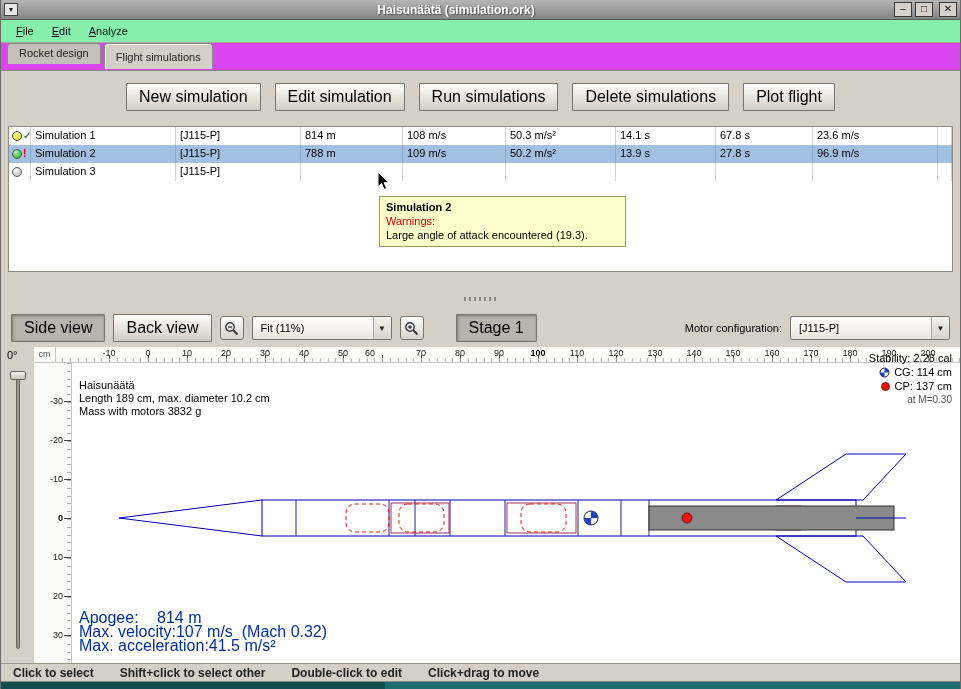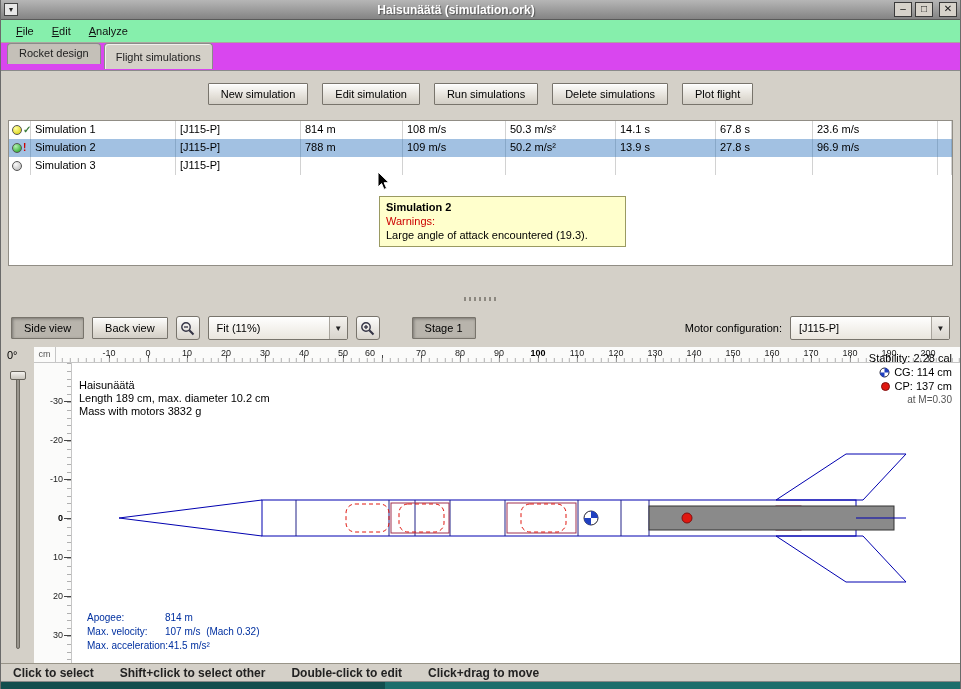--- a/index.html
+++ b/index.html
@@ -29,21 +29,21 @@
             display:flex; align-items:flex-start; padding-left:6px; }
   .tabbar::after { content:""; position:absolute; left:0; right:0; bottom:0; height:1px; background:#8a8a8a; z-index:1; }
   .tab { position:relative; font-size:11px; border:1px solid #8a8a8a; border-bottom:none;
          border-radius:4px 4px 0 0; background:#c4c0b8; padding:3px 11px; height:21px; margin-right:3px; color:#222; }
   .tab.active { background:#d4d0c8; height:26px; padding-top:7px; z-index:2;
                 box-shadow:inset 1px 1px 0 #f2f0ec; }
 
   
   .sim-panel { flex:0 0 218px; background:#d4d0c8; padding-top:12px; position:relative; }
   .btn-row { display:flex; justify-content:center; gap:14px; margin-bottom:15px; }
-  .btn { font-size:11px; color:#000; padding:4px 12px; border:1px solid #78746c; border-radius:1px;
+  .btn { font-size:16px; color:#000; padding:4px 12px; border:1px solid #78746c; border-radius:1px;
          background:linear-gradient(#fdfdfc,#e2ded6 65%,#d2cec6); box-shadow:inset 0 1px 0 #fff; white-space:nowrap; }
   .btn.pressed { background:#b8b4ac; box-shadow:inset 1px 1px 3px rgba(0,0,0,.35); }
 
   .table-frame { margin:0 7px; height:146px; border:1px solid #918d85; background:#fff; overflow:hidden; }
   .tgrid { display:grid; grid-template-columns:22px 145px 125px 102px 103px 110px 100px 97px 125px 1fr; }
   .th { font-size:11px; color:#111; padding:3px 4px 2px; background:#eceae5; white-space:nowrap; overflow:hidden;
         border-right:1px solid #b6b2aa; border-bottom:1px solid #847f78; box-shadow:inset 0 1px 0 #fff; height:19px; }
   .trow { height:18px; background:#fff; }
   .trow.selected { background:var(--selection); }
   .td { font-size:11px; color:#000; padding:2px 4px 0; border-right:1px solid #d2d2d2; white-space:nowrap; overflow:hidden; }
@@ -112,21 +112,21 @@
   .vtick { position:absolute; right:0; width:7px; height:1px; background:#444; }
   .bold { font-weight:bold; color:#000; }
   .ruler-corner { position:absolute; left:0; top:0; width:22px; height:16px; background:#fbfbfa;
                   border-right:1px solid #c6c6c6; border-bottom:1px solid #c6c6c6;
                   font-size:9px; color:#555; text-align:center; line-height:15px; }
 
   .rocket-info { position:absolute; left:45px; top:32px; font-size:11px; line-height:13px; color:#000; }
   .stability { position:absolute; right:8px; top:4px; text-align:right; font-size:11px; line-height:14px; color:#000; }
   .stab-line { display:flex; align-items:center; justify-content:flex-end; gap:4px; }
   .stab-line.mach { font-size:10px; color:#555; }
-  .flight-data { position:absolute; left:53px; top:264px; font-size:10px; line-height:14px; color:var(--flight_text); }
+  .flight-data { position:absolute; left:45px; top:264px; font-size:16px; line-height:14px; color:var(--flight_text); }
   .fd-label { display:inline-block; min-width:78px; }
   .fd-val { white-space:pre; }
 
   
   .rk    { stroke:var(--rocket_outline); fill:none; stroke-width:1; }
   .rk-j  { stroke:#222288; stroke-width:1; }
   .rk-in { stroke:#a03050; fill:none; stroke-width:1; }
   .rk-ch { stroke:var(--cp_red); fill:none; stroke-width:1; stroke-dasharray:4 3; }
   .rk-mo { fill:var(--motor_gray); stroke:#333; stroke-width:1; }
   .cg-q  { fill:var(--cg_blue); }

